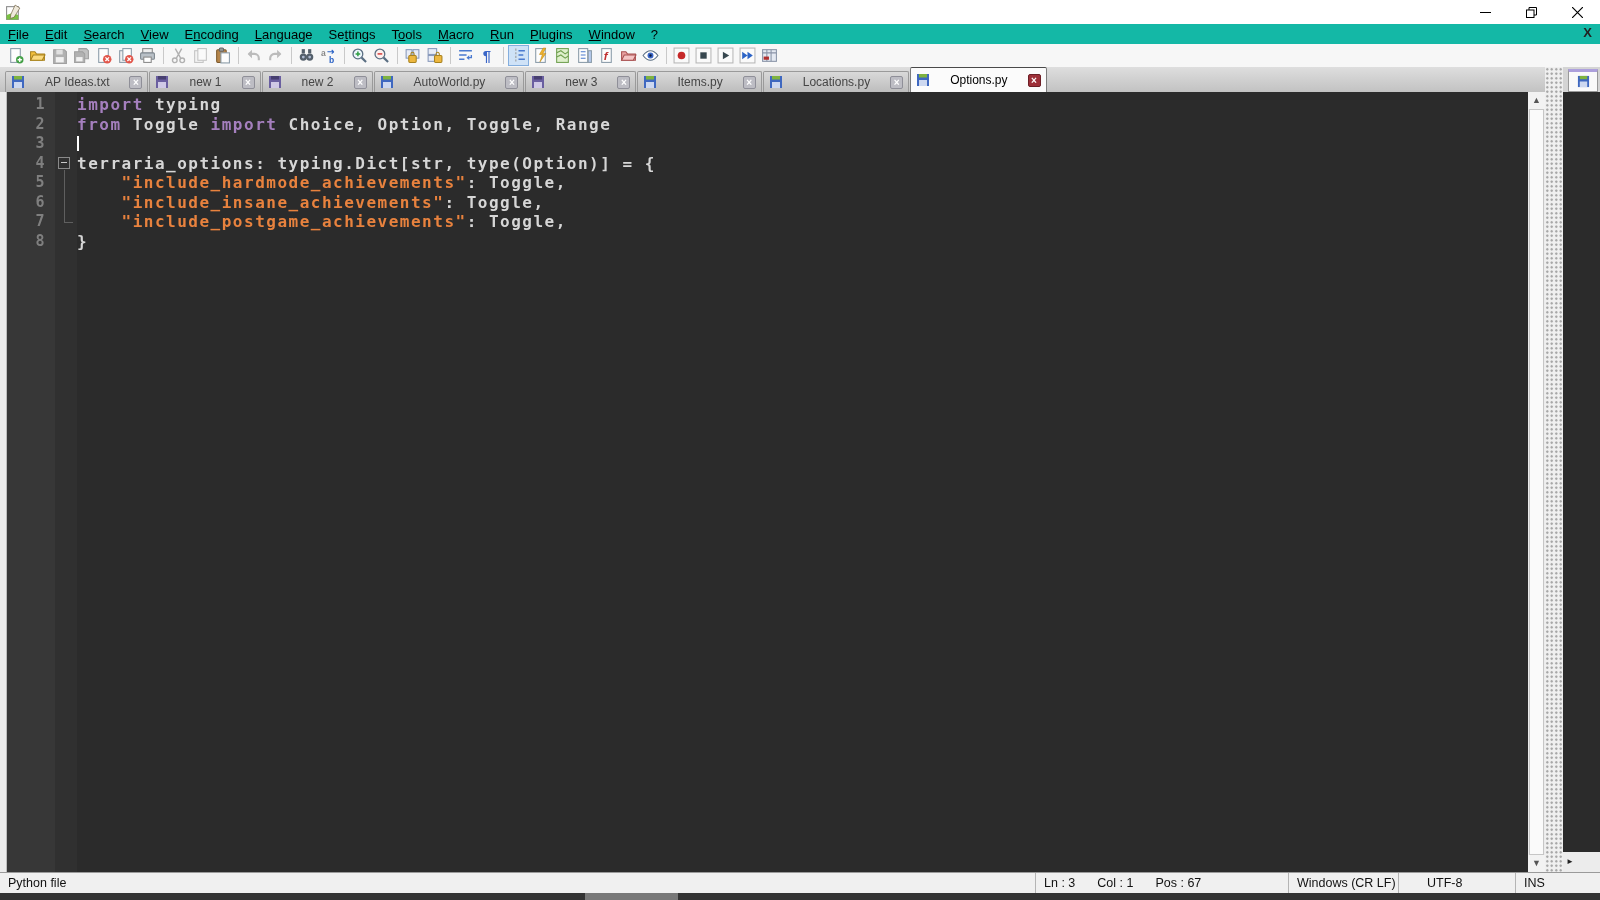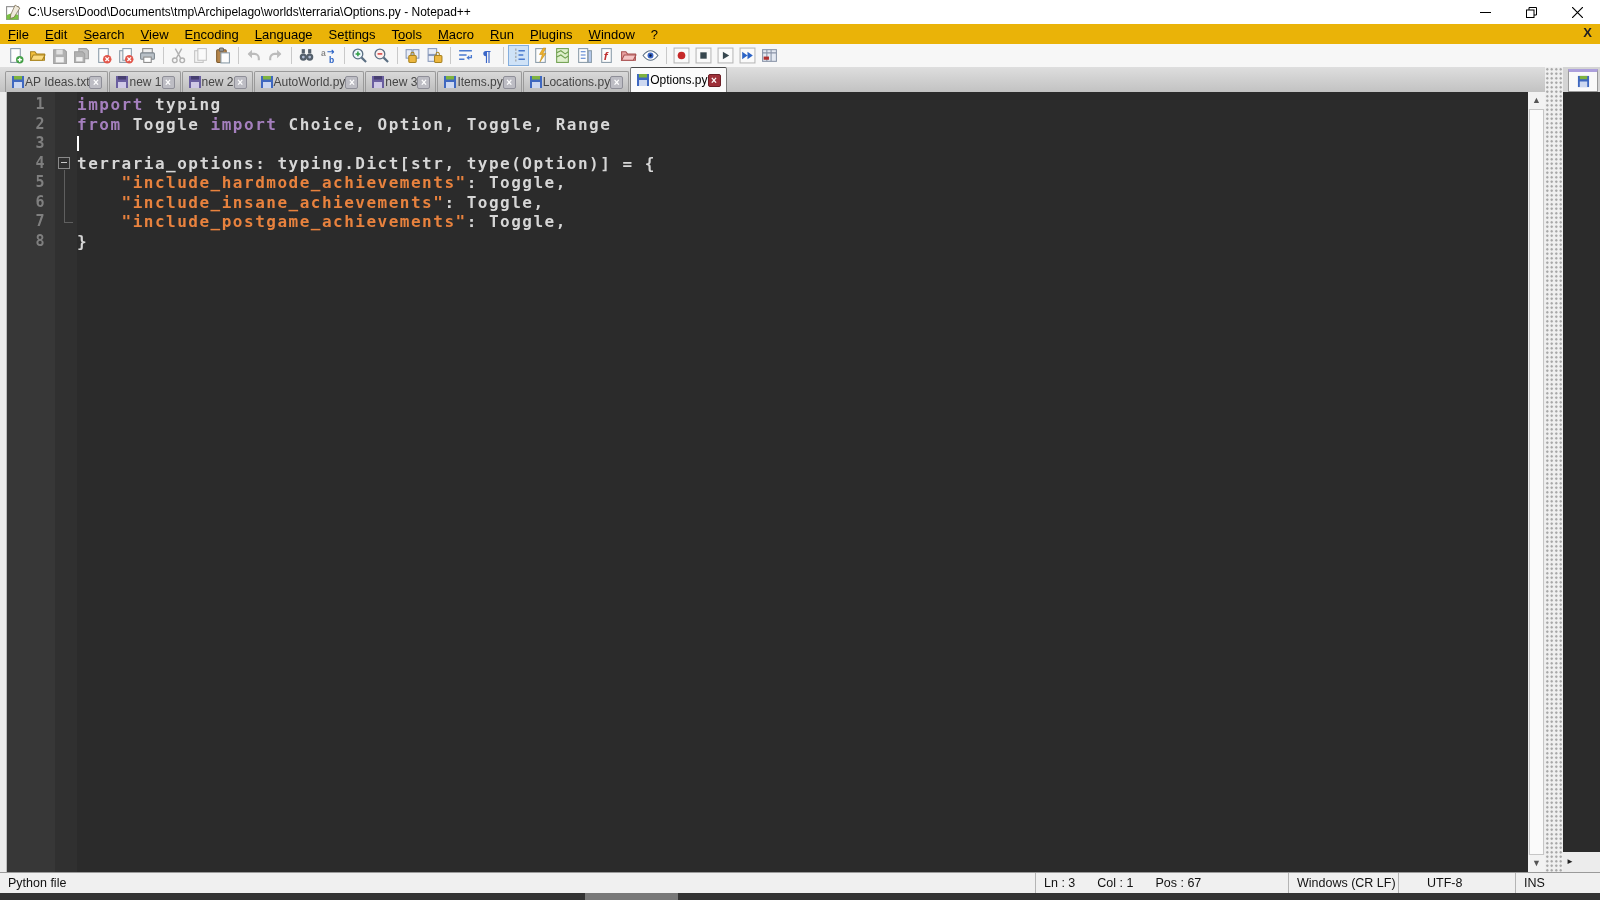--- a/index.html
+++ b/index.html
@@ -9,41 +9,41 @@
 
   
   #titlebar{position:absolute;left:0;top:0;width:1600px;height:24px;background:#ffffff;
             display:flex;align-items:center;}
   #titlebar .app-icon{width:17px;height:17px;margin:0 6px 0 5px;}
   #titlebar .title-text{font-size:12px;color:#000;}
   #win-controls{position:absolute;right:0;top:0;height:24px;display:flex;}
   .win-btn{width:46px;height:24px;display:flex;align-items:center;justify-content:center;}
 
   
-  #menubar{position:absolute;left:0;top:24px;width:1600px;height:20px;background:#eab308;
+  #menubar{position:absolute;left:0;top:24px;width:1600px;height:20px;background:#14b8a6;
            display:flex;align-items:center;font-size:13px;color:#000;}
   .menu-item{padding:1px 8px;cursor:default;}
   .menu-item u{text-decoration:underline;}
   #menu-close-x{position:absolute;right:8px;top:1px;font-size:13px;font-weight:bold;color:#222;}
 
   
   #toolbar{position:absolute;left:0;top:44px;width:1600px;height:23px;background:#f7f7f7;
            display:flex;align-items:center;padding-left:5px;}
   .tbtn{width:21px;height:21px;display:flex;align-items:center;justify-content:center;
         border:1px solid transparent;margin-right:1px;}
   .tbtn svg{width:17px;height:17px;}
   .tbtn.disabled svg{filter:grayscale(1) opacity(.55);}
   .tbtn.active{background:#cfe2f7;border-color:#84aede;}
   .tsep{width:1px;height:17px;background:#c9c9c9;margin:0 4px;}
 
   
   #tabbar{position:absolute;left:0;top:67px;width:1545px;height:25px;
           background:linear-gradient(#dedede,#c2c2c2);display:flex;align-items:flex-end;
           padding-left:5px;}
-  .tab{display:flex;align-items:center;gap:0;height:21px;padding:0 5px;margin-right:1px;
+  .tab{display:flex;align-items:center;gap:20px;height:21px;padding:0 5px;margin-right:1px;
        background:linear-gradient(#d9d9d9,#bdbdbd);border:1px solid #9a9a9a;border-bottom:none;
        border-radius:2px 2px 0 0;font-size:12px;color:#454545;white-space:nowrap;}
   .tab.active{height:25px;background:#fbfbfb;color:#000;border-color:#7d7d7d;border-top:1px solid #4a4a4a;}
   .tab .floppy{width:14px;height:14px;flex:none;}
   .tab-x{width:13px;height:13px;flex:none;background:#bdbdc4;border:1px solid #8f8f98;color:#fff;
          font-size:10px;font-weight:bold;line-height:11px;text-align:center;border-radius:2px;}
   .tab.active .tab-x{background:var(--active-tab-close,#9e3039);border-color:#6d1f26;}
 
   
   #editor{position:absolute;left:7px;top:92px;width:1521px;height:780px;
@@ -105,21 +105,20 @@
 <div id="win">
 
   <div id="titlebar">
     <span class="app-icon">
       <svg viewBox="0 0 16 16" width="17" height="17">
         <rect x="1.5" y="2.5" width="11" height="12" fill="#fff" stroke="#8a8a8a"></rect>
         <path d="M1.5 10.5c3.5-2 7.5-2 11 0v4h-11z" fill="#7ac143"></path>
         <path d="M9.5 1l4.5 2.8-5.5 8.7-3.6 1.1.6-3.8z" fill="#efe9da" stroke="#6a5a3a" stroke-width="0.6"></path>
       </svg>
     </span>
-    <span class="title-text">C:\Users\Dood\Documents\tmp\Archipelago\worlds\terraria\Options.py - Notepad++</span>
     <div id="win-controls">
       <div class="win-btn">
         <svg width="11" height="11" viewBox="0 0 11 11">
             <path d="M0 5.5h11" stroke="#000"></path>
           </svg>
       </div>
       <div class="win-btn">
         <svg width="11" height="11" viewBox="0 0 11 11">
           <path d="M3 3V.5h7.5V8H8" fill="none" stroke="#000"></path>
           <rect x="0.5" y="3" width="7.5" height="7.5" fill="#fff" stroke="#000"></rect>

